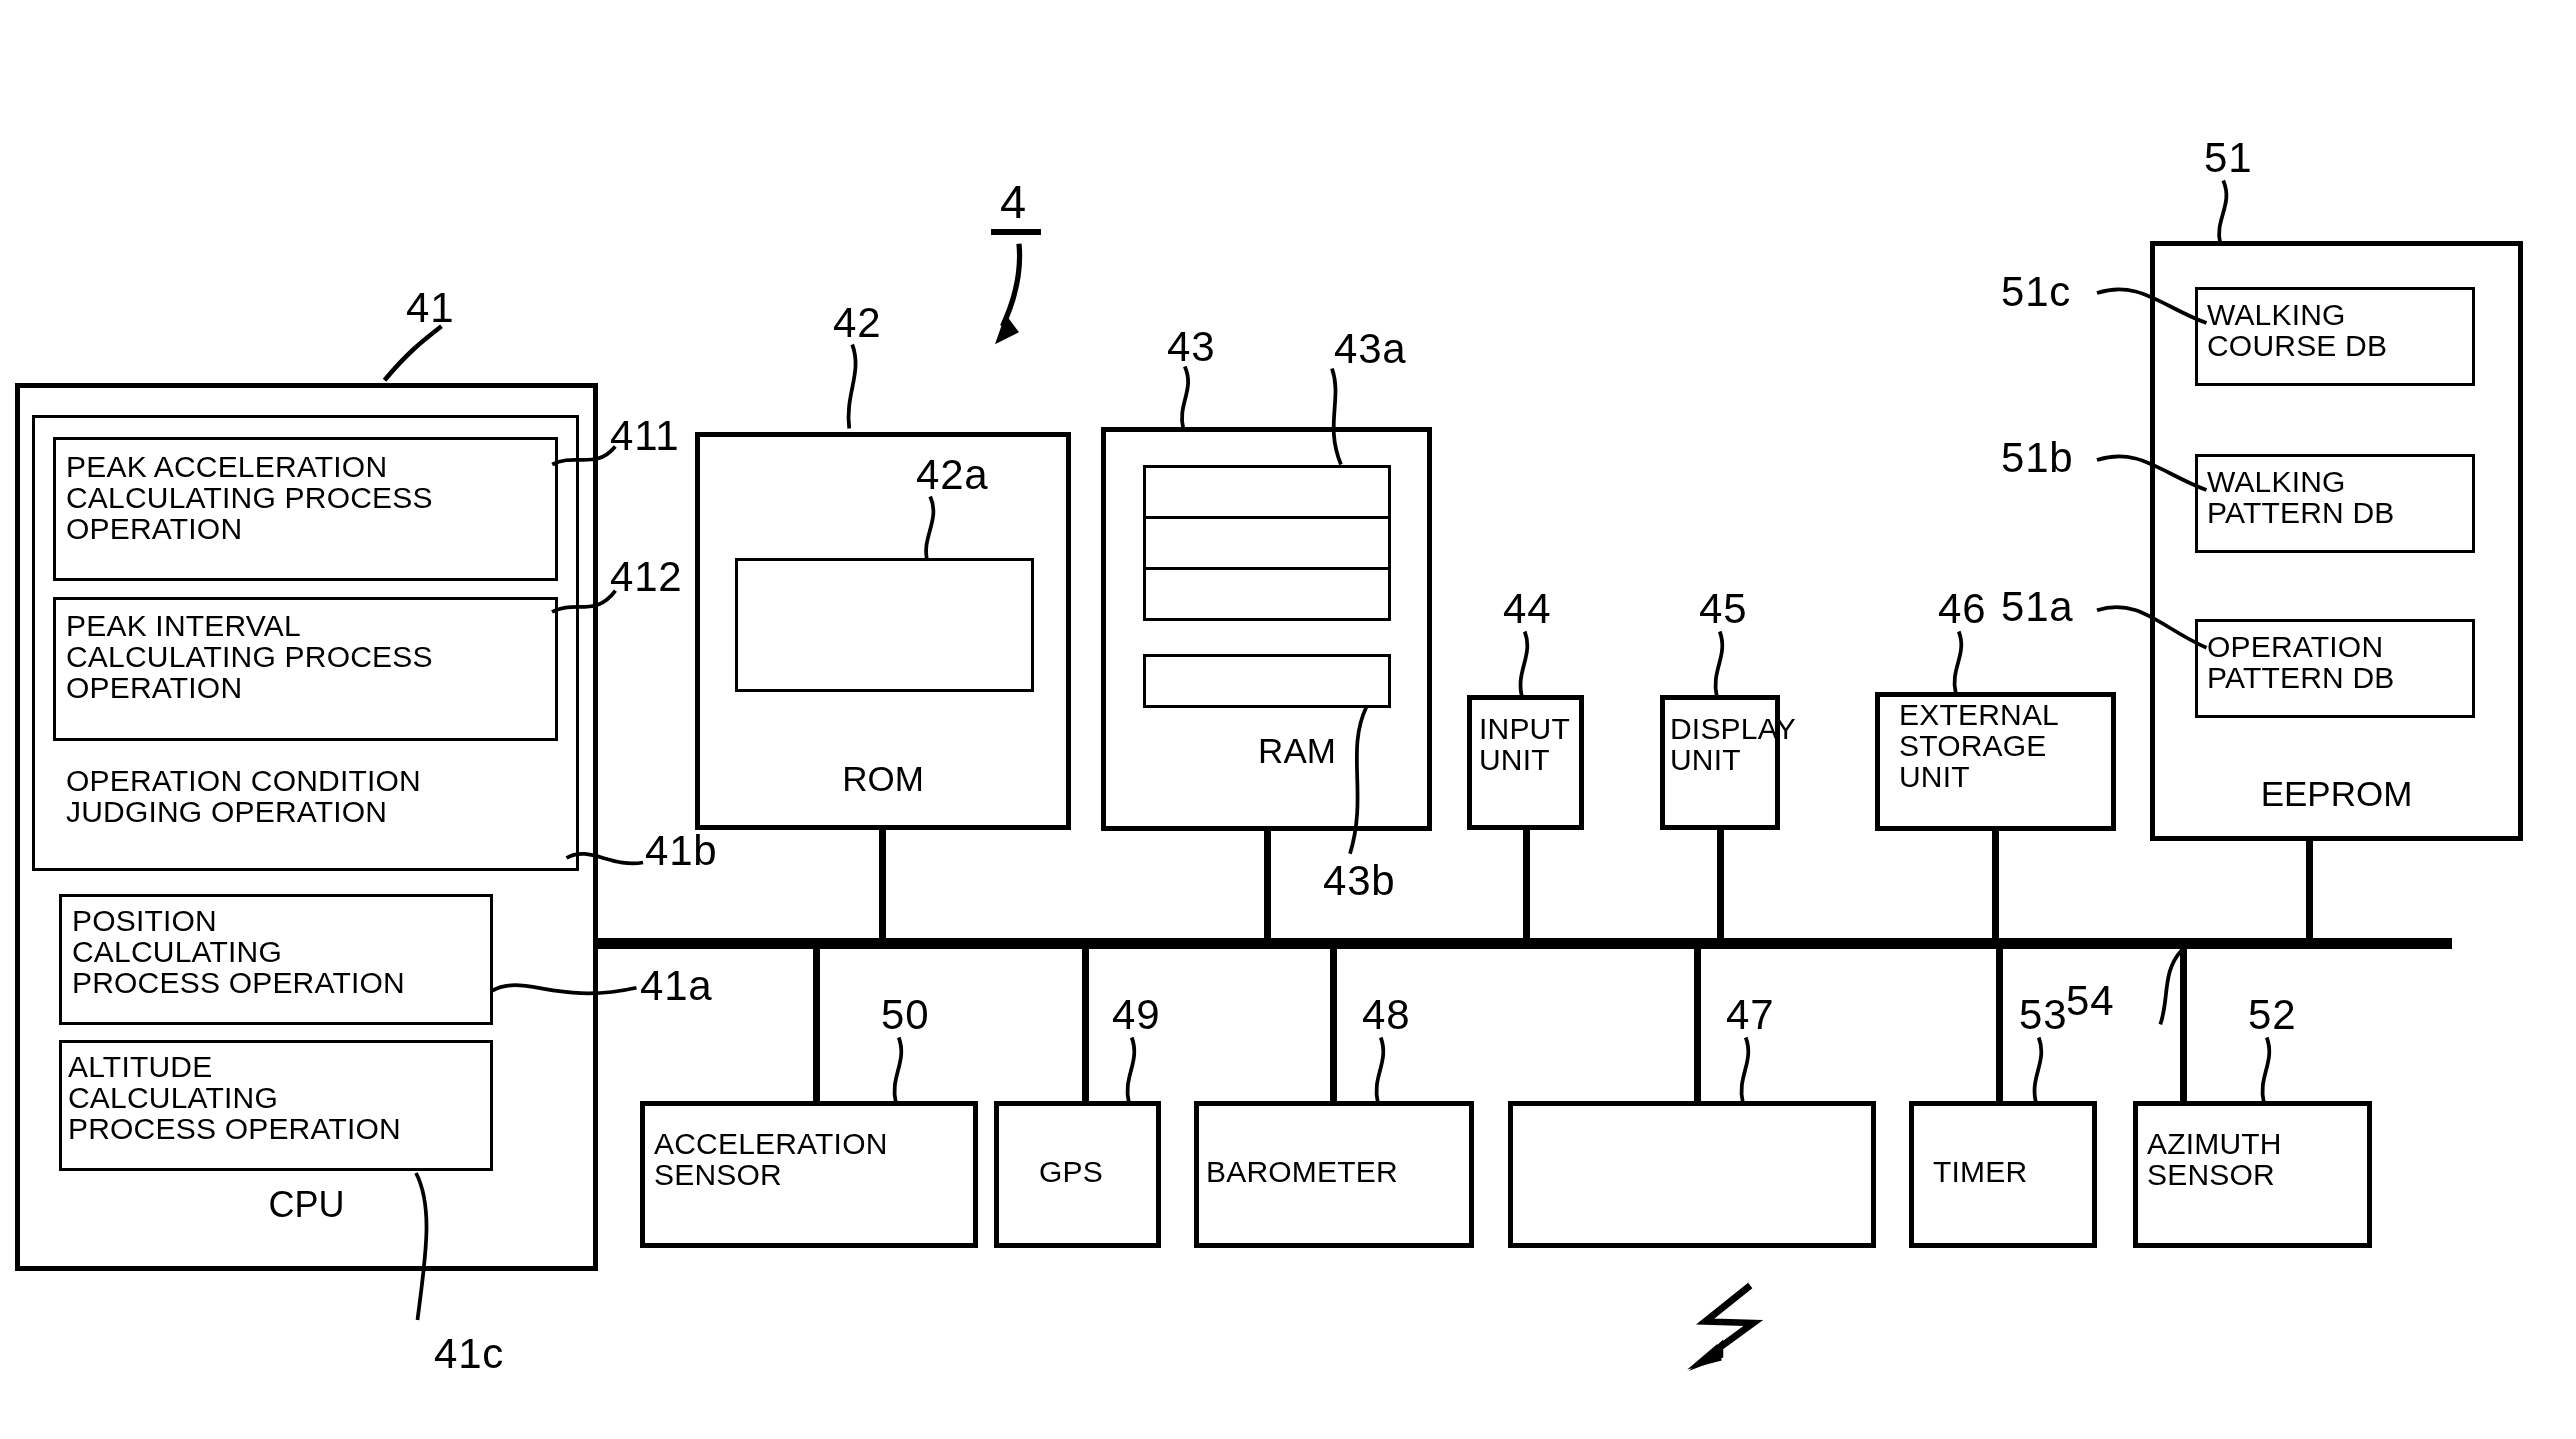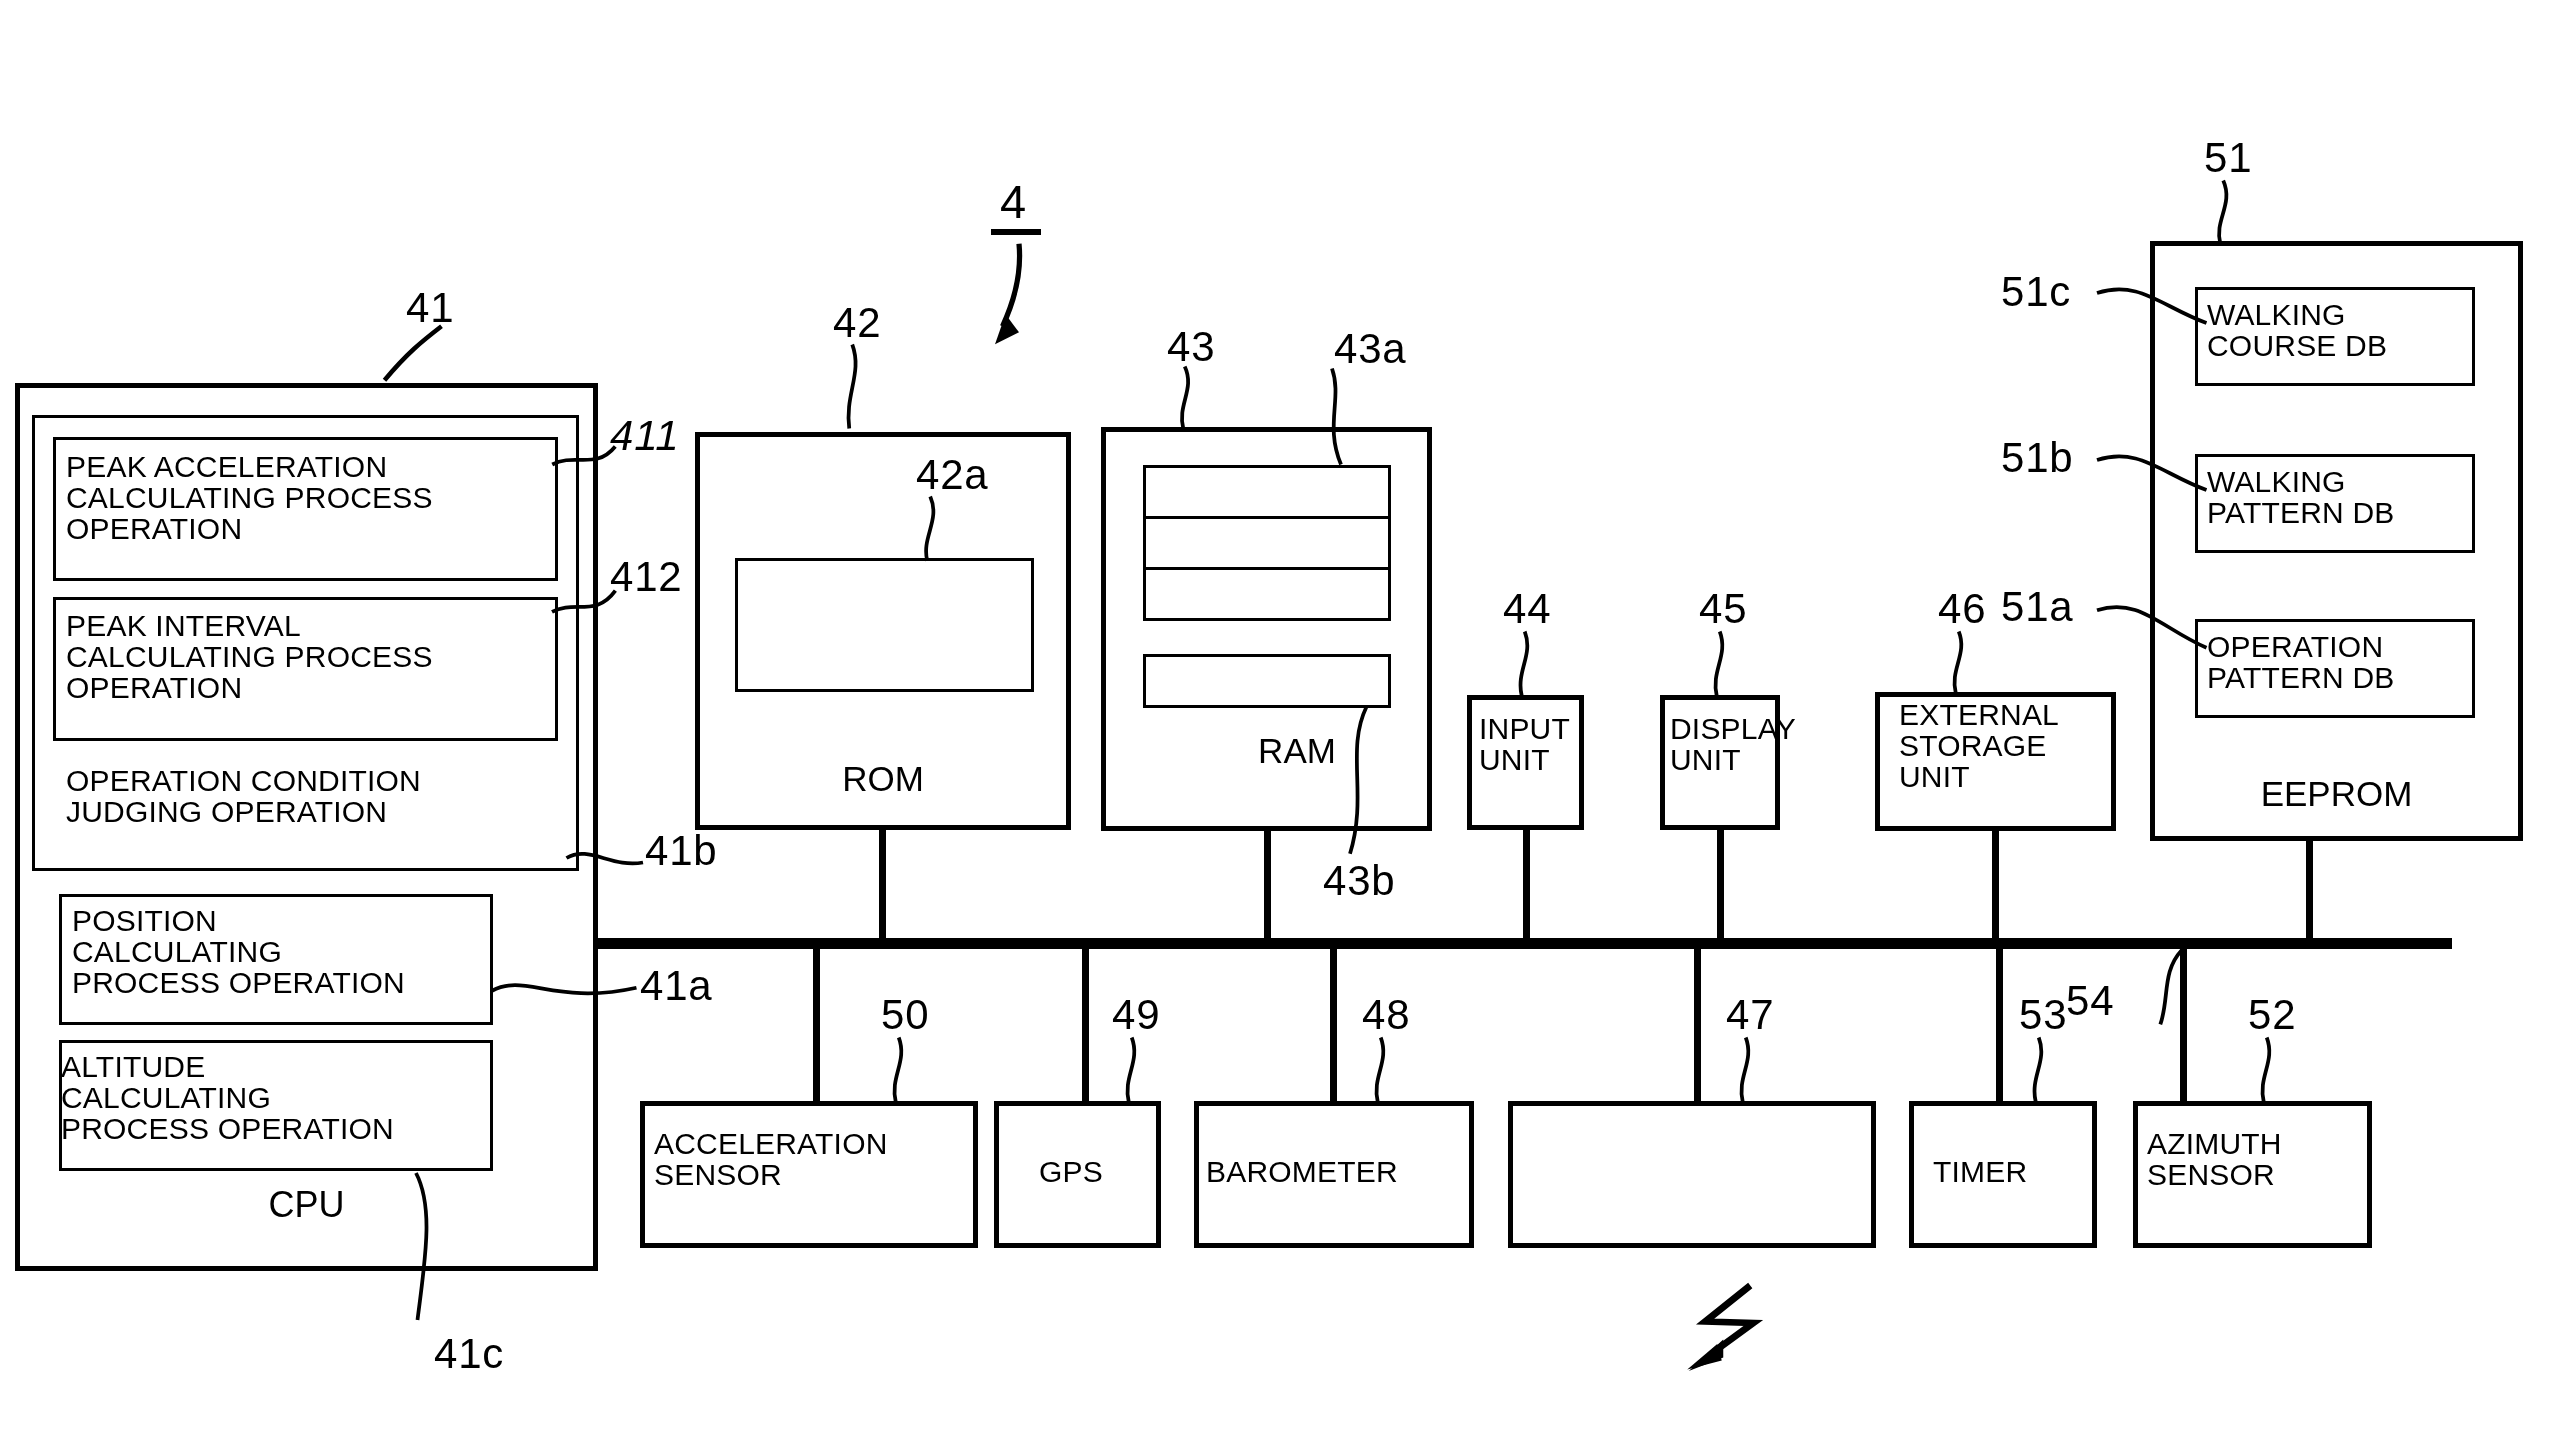--- a/index.html
+++ b/index.html
@@ -50,25 +50,25 @@
 
   <div class="lbl" style="left:66px;top:765px;width:489px;">OPERATION CONDITION
 JUDGING OPERATION</div>
 
   <div class="box" style="left:59px;top:894px;width:434px;height:131px;"></div>
   <div class="lbl" style="left:72px;top:905px;width:421px;">POSITION
 CALCULATING
 PROCESS OPERATION</div>
 
   <div class="box" style="left:59px;top:1040px;width:434px;height:131px;"></div>
-  <div class="lbl" style="left:61px;top:1051px;width:421px;">ALTITUDE
+  <div class="lbl" style="left:68px;top:1051px;width:421px;">ALTITUDE
 CALCULATING
 PROCESS OPERATION</div>
 
-  <div class="ref" style="left:610px;top:412px;font-style:italic;">411</div>
+  <div class="ref" style="left:610px;top:412px;">411</div>
   <svg class="lead" style="left:552px;top:445px;width:83px;height:30px;" viewBox="0 0 110 40" width="83" height="30">
     <path d="M0,26 C30,10 58,34 84,2" stroke="#000" stroke-width="5" fill="none"></path>
   </svg>
 
   <div class="ref" style="left:610px;top:553px;">412</div>
   <svg class="lead" style="left:552px;top:589px;width:83px;height:32px;" viewBox="0 0 110 42" width="83" height="32">
     <path d="M0,30 C30,14 58,38 84,2" stroke="#000" stroke-width="5" fill="none"></path>
   </svg>
 
   <div class="ref" style="left:645px;top:827px;">41b</div>

